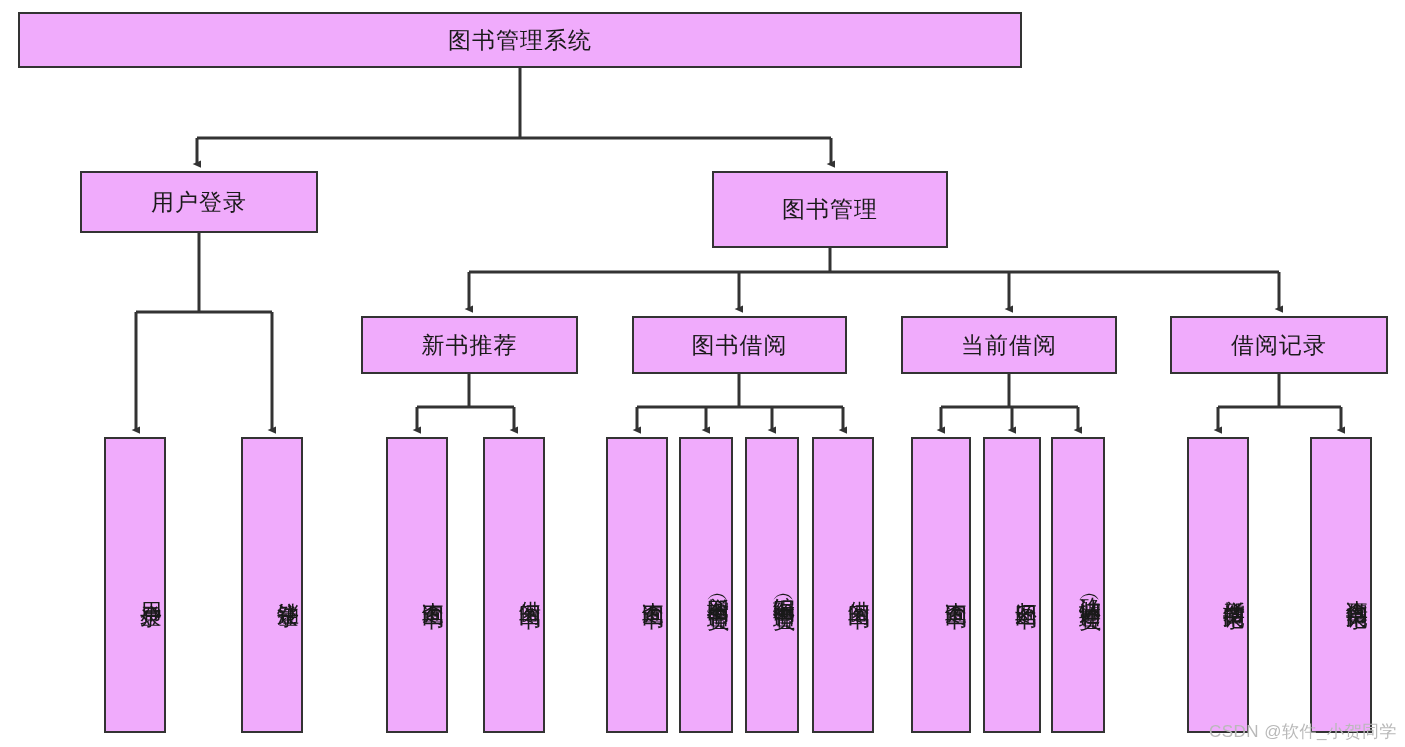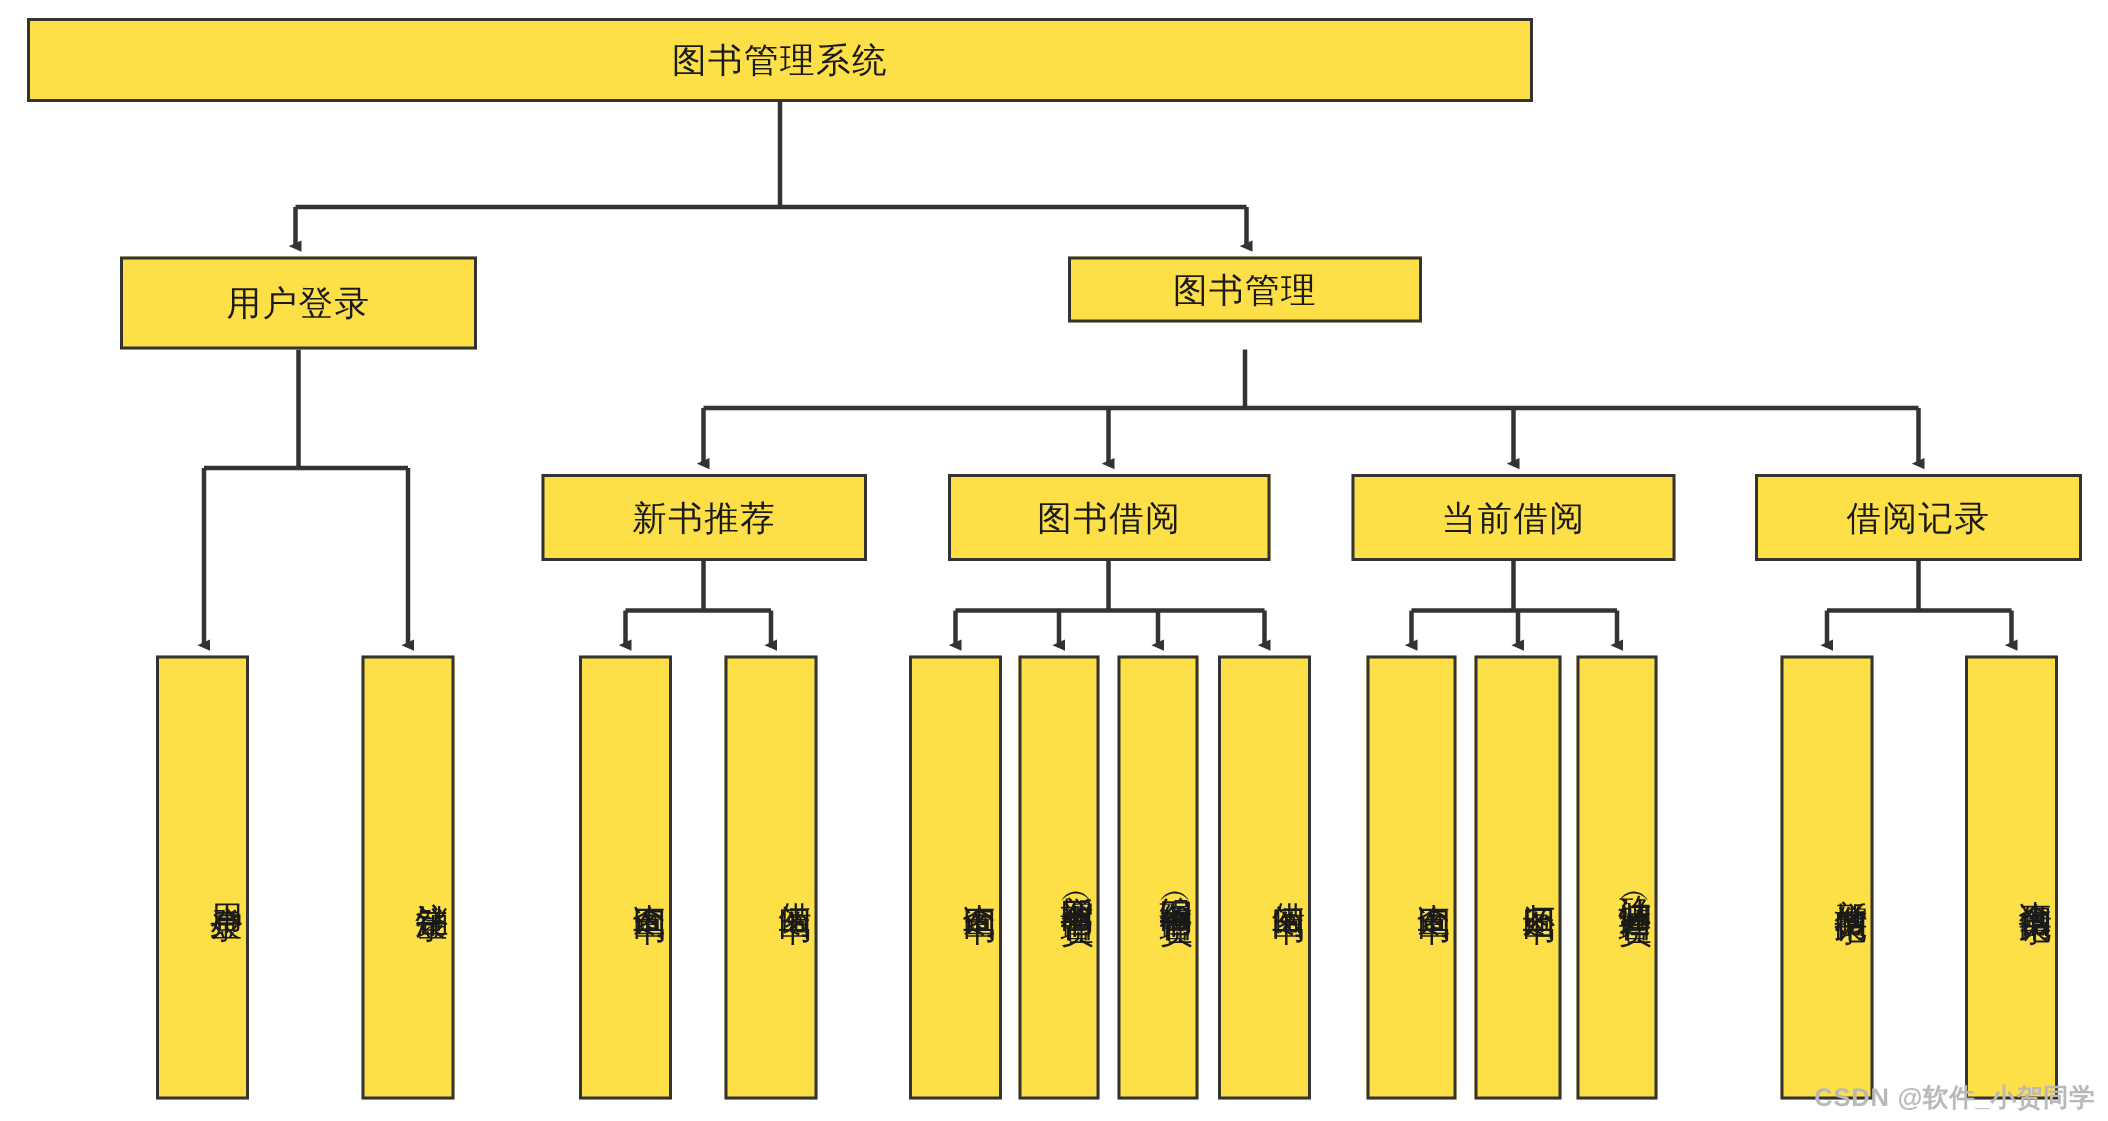--- a/index.html
+++ b/index.html
@@ -21,21 +21,21 @@
     position: absolute;
     left: 0;
     top: 0;
     width: 1405px;
     height: 747px;
   }
   .node-box {
     position: absolute;
     box-sizing: border-box;
     border: 2.5px solid #333333;
-    background: #fde047;
+    background: #f0abfc;
     display: flex;
     align-items: center;
     justify-content: center;
     color: #1a1a1a;
   }
   .node-h {
     font-size: 23px;
     letter-spacing: 1px;
     white-space: nowrap;
   }
@@ -59,21 +59,20 @@
     display: block;
   }
   .watermark {
     position: absolute;
     right: 8px;
     bottom: 4px;
     font-size: 17px;
     color: #b9b9b9;
     white-space: nowrap;
     letter-spacing: 0.5px;
-    font-weight: bold;
   }
 </style>
 </head>
 <body>
 
 <div id="diagram-root">
 
   <svg id="diagram-svg" viewBox="0 0 1405 747" xmlns="http://www.w3.org/2000/svg">
     <defs>
       <marker id="arrow" markerWidth="9" markerHeight="9" refX="4.2" refY="4.4" orient="auto" markerUnits="userSpaceOnUse">
@@ -126,21 +125,21 @@
     </g>
   </svg>
 
   <div class="node-box node-root" style="left:18px;top:12px;width:1004px;height:56px;">
     <span>图书管理系统</span>
   </div>
 
   <div class="node-box node-h" style="left:80px;top:171px;width:238px;height:62px;">
     <span>用户登录</span>
   </div>
-  <div class="node-box node-h" style="left:712px;top:171px;width:236px;height:44px;">
+  <div class="node-box node-h" style="left:712px;top:171px;width:236px;height:77px;">
     <span>图书管理</span>
   </div>
 
   <div class="node-box node-h" style="left:632px;top:316px;width:215px;height:58px;">
     <span>图书借阅</span>
   </div>
   <div class="node-box node-h" style="left:361px;top:316px;width:217px;height:58px;">
     <span>新书推荐</span>
   </div>
   <div class="node-box node-h" style="left:1170px;top:316px;width:218px;height:58px;">

